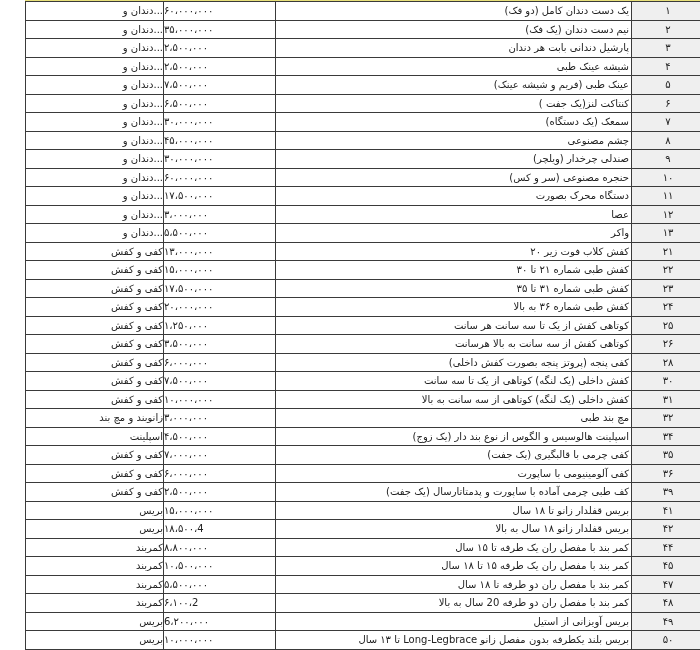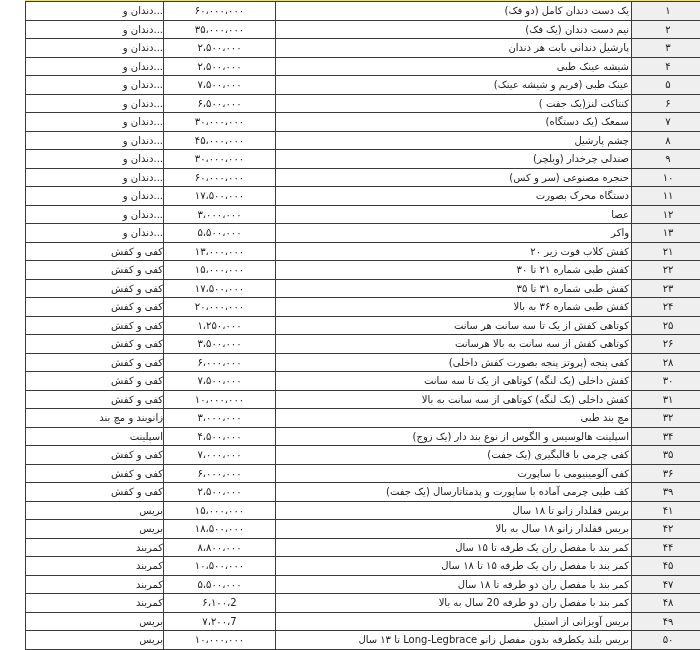--- a/index.html
+++ b/index.html
@@ -1,21 +1,21 @@
 <!DOCTYPE html>
 <html><head>
 <meta charset="utf-8">
 <style>
   html, body { margin: 0; padding: 0; background: #ffffff; }
   body { width: 700px; height: 650px; overflow: hidden; position: relative; font-family: "DejaVu Sans", sans-serif; }
   .top-strip { position: absolute; left: 25px; top: 0; width: 675px; height: 2px; background: #e8e07a; }
   table.tariff { position: absolute; left: 25px; top: 1px; border-collapse: collapse; table-layout: fixed; width: 675px; }
   table.tariff td { border: 1px solid #3a3a3a; height: 17.5px; padding: 0; font-size: 10px; line-height: 17px; color: #222; white-space: nowrap; overflow: hidden; }
   td.c-cat { width: 137px; text-align: right; }
-  td.c-price { width: 111px; text-align: center; letter-spacing: 0.3px; }
+  td.c-price { width: 111px; text-align: left; letter-spacing: 0.3px; }
   td.c-desc { width: 353px; direction: rtl; padding-right: 2px !important; margin-top: 25px; }
   td.c-num { width: 72px; text-align: center; background: #efefef; border-right: none !important; }
 </style>
 </head>
 <body>
 
 <div class="top-strip"></div>
 
 <table class="tariff">
   <tbody id="tbody">
@@ -57,21 +57,21 @@
       </tr>
       <tr>
         <td class="c-cat">دندان و...</td>
         <td class="c-price">۳۰،۰۰۰،۰۰۰</td>
         <td class="c-desc">سمعک (یک دستگاه)</td>
         <td class="c-num">۷</td>
       </tr>
       <tr>
         <td class="c-cat">دندان و...</td>
         <td class="c-price">۴۵،۰۰۰،۰۰۰</td>
-        <td class="c-desc">چشم پارشیل</td>
+        <td class="c-desc">چشم مصنوعی</td>
         <td class="c-num">۸</td>
       </tr>
       <tr>
         <td class="c-cat">دندان و...</td>
         <td class="c-price">۳۰،۰۰۰،۰۰۰</td>
         <td class="c-desc">صندلی چرخدار (ویلچر)</td>
         <td class="c-num">۹</td>
       </tr>
       <tr>
         <td class="c-cat">دندان و...</td>
@@ -182,21 +182,21 @@
         <td class="c-num">۳۹</td>
       </tr>
       <tr>
         <td class="c-cat">بریس</td>
         <td class="c-price">۱۵،۰۰۰،۰۰۰</td>
         <td class="c-desc">بریس قفلدار زانو تا ۱۸ سال</td>
         <td class="c-num">۴۱</td>
       </tr>
       <tr>
         <td class="c-cat">بریس</td>
-        <td class="c-price">۱۸،۵۰۰،۰۰۰</td>
+        <td class="c-price">۱۸،۵۰۰،4</td>
         <td class="c-desc">بریس قفلدار زانو ۱۸ سال به بالا</td>
         <td class="c-num">۴۲</td>
       </tr>
       <tr>
         <td class="c-cat">کمربند</td>
         <td class="c-price">۸،۸۰۰،۰۰۰</td>
         <td class="c-desc">کمر بند با مفصل ران یک طرفه تا ۱۵ سال</td>
         <td class="c-num">۴۴</td>
       </tr>
       <tr>
@@ -212,21 +212,21 @@
         <td class="c-num">۴۷</td>
       </tr>
       <tr>
         <td class="c-cat">کمربند</td>
         <td class="c-price">۶،۱۰۰،2</td>
         <td class="c-desc">کمر بند با مفصل ران دو طرفه 20 سال به بالا</td>
         <td class="c-num">۴۸</td>
       </tr>
       <tr>
         <td class="c-cat">بریس</td>
-        <td class="c-price">۷،۲۰۰،7</td>
+        <td class="c-price">6،۲۰۰،۰۰۰</td>
         <td class="c-desc">بریس آویزانی از استیل</td>
         <td class="c-num">۴۹</td>
       </tr>
       <tr>
         <td class="c-cat">بریس</td>
         <td class="c-price">۱۰،۰۰۰،۰۰۰</td>
         <td class="c-desc">بریس بلند یکطرفه بدون مفصل زانو Long-Legbrace  تا ۱۳ سال</td>
         <td class="c-num">۵۰</td>
       </tr>
     </tbody>

